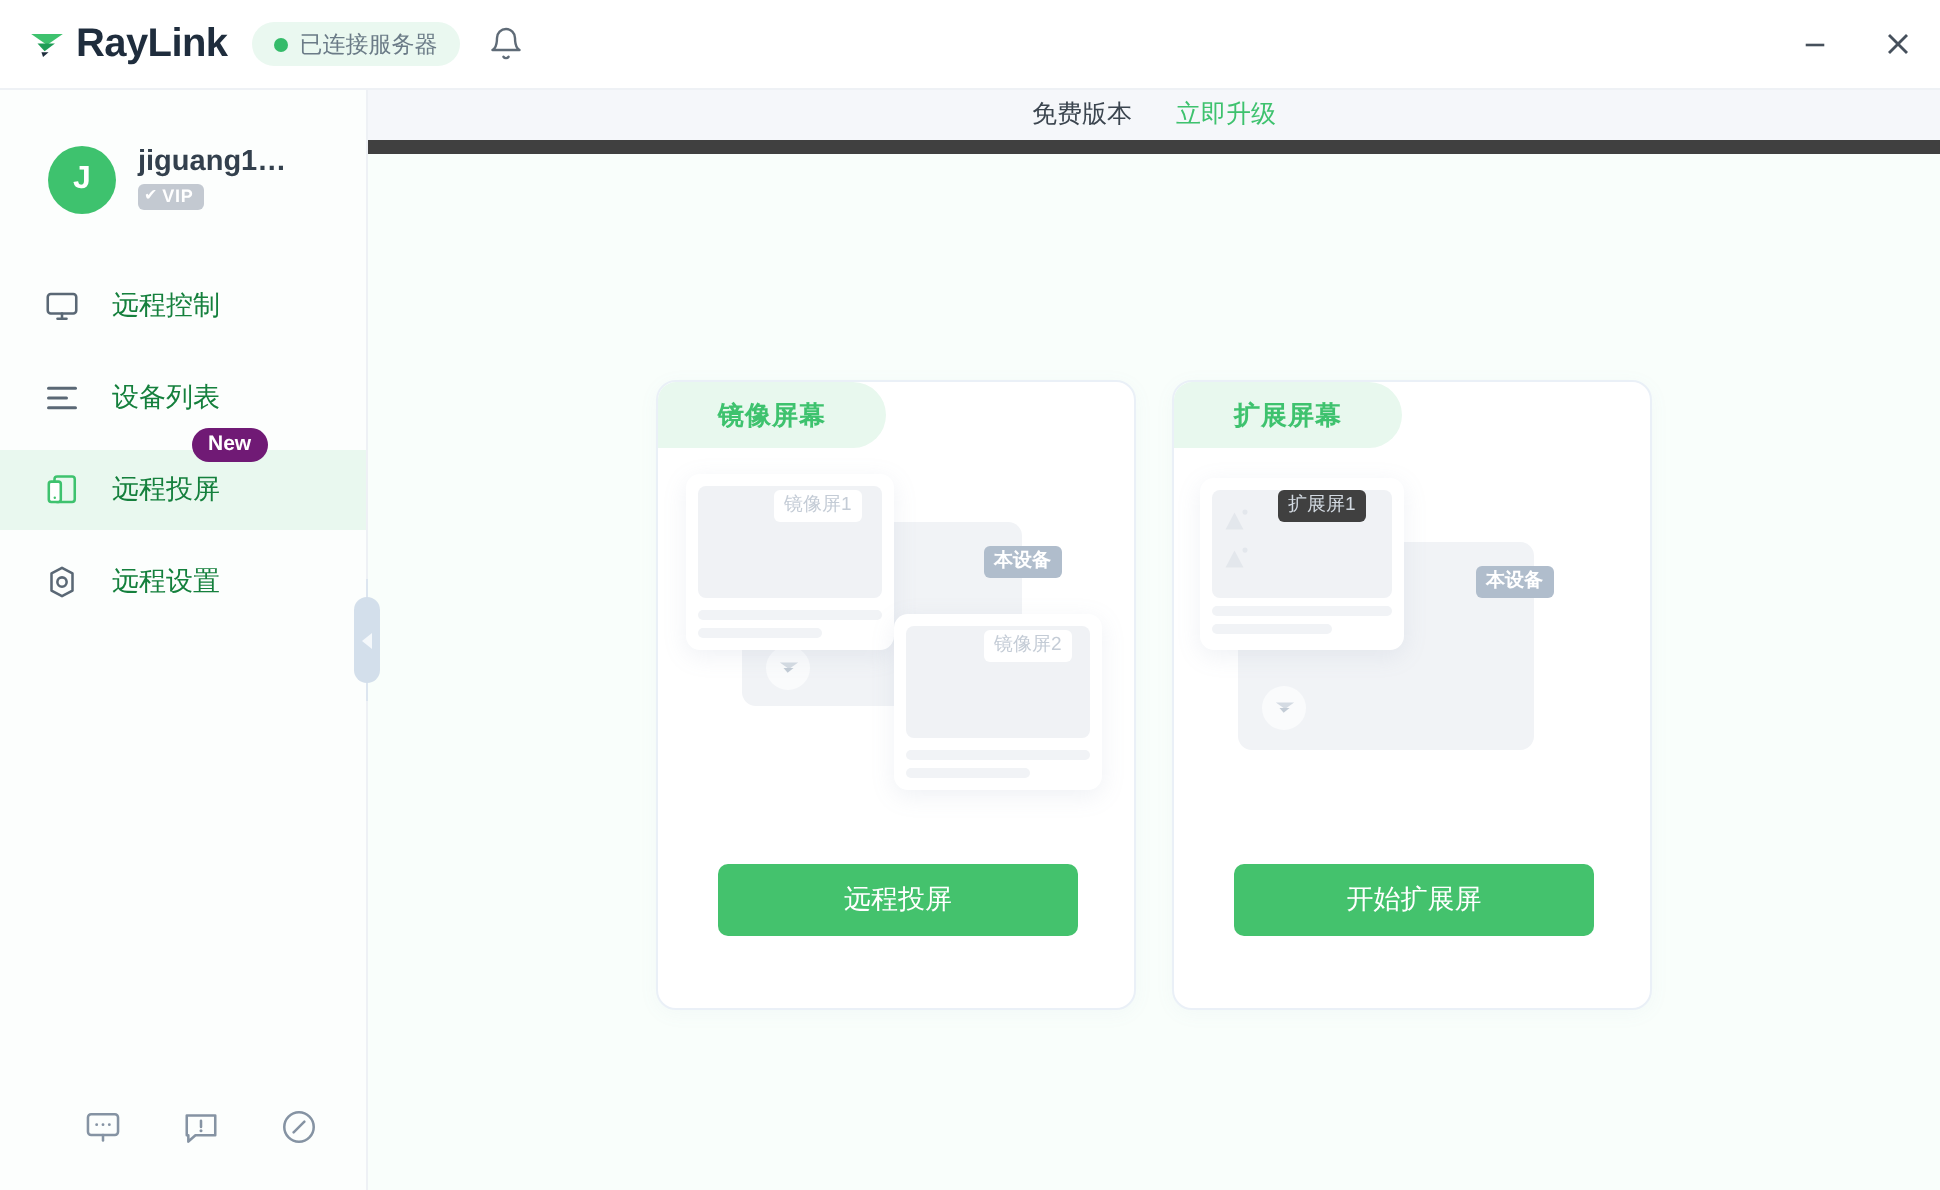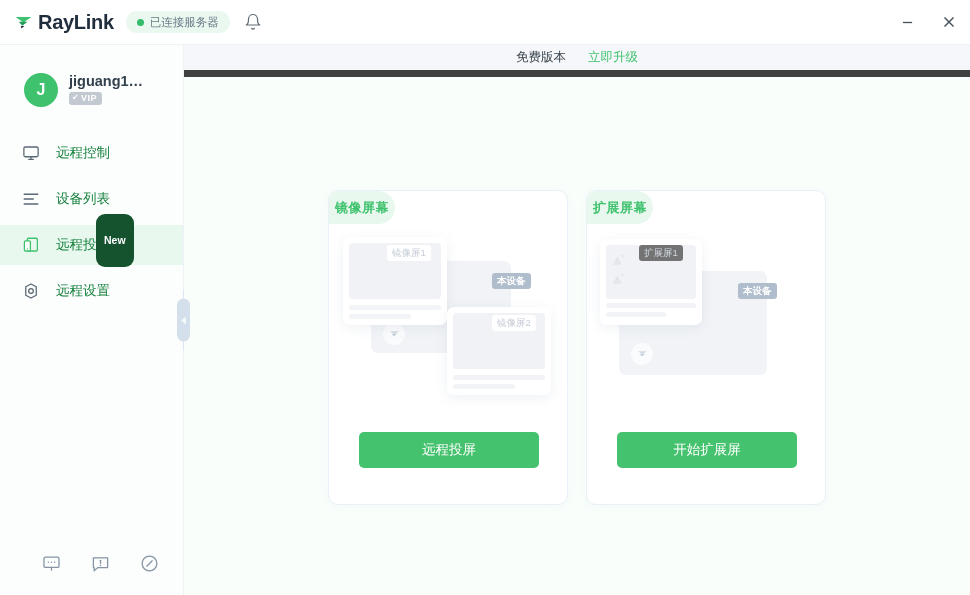--- a/index.html
+++ b/index.html
@@ -99,23 +99,23 @@
   }
   .nav-item .nav-ico { width: 18px; height: 18px; flex: 0 0 18px; display: block; }
   .nav-item.active {
     background: #e9f8ef;
     color: #3ec26e;
   }
   .nav-item.active .nav-label { color: #15803d; }
   .nav-label { line-height: 1; }
   .new-badge {
     position: absolute; top: -11px; left: 96px;
-    background: #14532d; color: #fff;
+    background: #701a75; color: #fff;
     font-size: 10.5px; font-weight: bold;
-    border-radius: 9px; padding: 20px 8px;
+    border-radius: 9px; padding: 2px 8px;
     line-height: 1.25;
   }
   .nav-gap { height: 6px; }
 
   .sb-bottom {
     margin-top: auto;
     display: flex; align-items: center; gap: 30px;
     padding: 0 0 22px 42px;
   }
   .sb-bottom .bi { width: 19px; height: 19px; display: block; color: #8593a3; }
@@ -169,21 +169,21 @@
   .card {
     position: relative;
     width: 240px; height: 315px;
     background: #ffffff;
     border: 1px solid #eaf0f7;
     border-radius: 10px;
     box-shadow: 0 2px 10px rgba(120,150,180,.05);
   }
   .card-tab {
     position: absolute; top: 0; left: 0;
-    height: 33px; padding: 0 6px;
+    height: 33px; padding: 0 30px;
     display: flex; align-items: center;
     background: #e8f8ee;
     border-radius: 10px 18px 18px 0;
     font-size: 13px; font-weight: bold; color: #3ec26e;
     letter-spacing: .5px;
   }
 
   .preview { position: absolute; left: 0; top: 42px; width: 240px; height: 180px; }
 
   
@@ -206,21 +206,21 @@
   .tag {
     position: absolute;
     background: #ffffff; color: #c4ccd6;
     font-size: 9.5px; border-radius: 3px;
     padding: 2px 5px; line-height: 1.3;
     white-space: nowrap;
   }
   .tag.device {
     background: #b0bdcc; color: #ffffff; font-weight: bold;
   }
-  .tag.ghost { background: #737373; color: #d3dae2; }
+  .tag.ghost { background: #404040; color: #d3dae2; }
   .rl-badge {
     position: absolute;
     width: 22px; height: 22px; border-radius: 50%;
     background: #fafbfc;
     display: flex; align-items: center; justify-content: center;
   }
   .rl-badge svg { width: 11px; height: 11px; display: block; }
   .img-ph { position: absolute; }
   .img-ph svg { display: block; }
 

